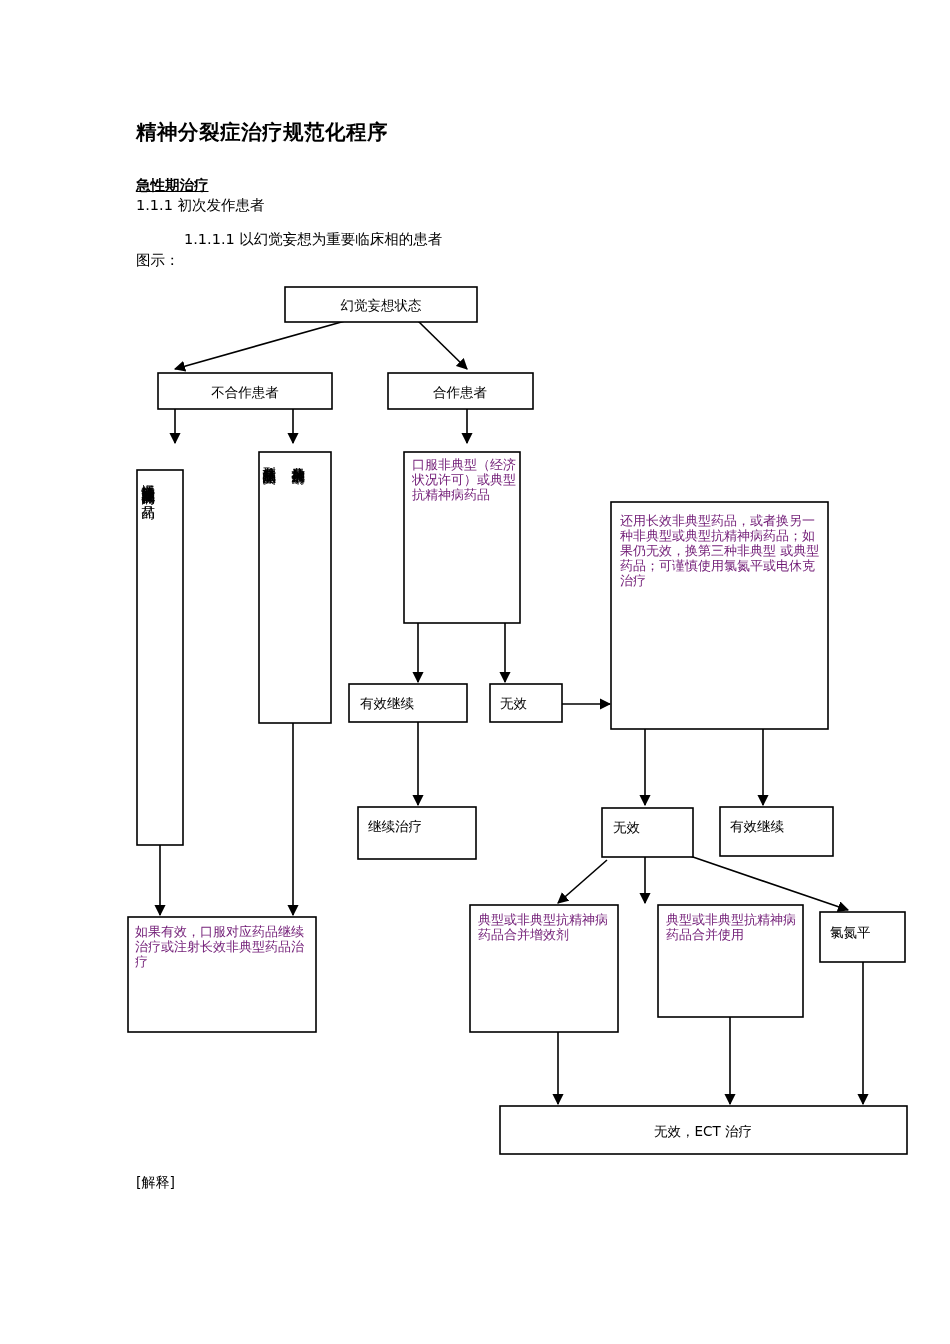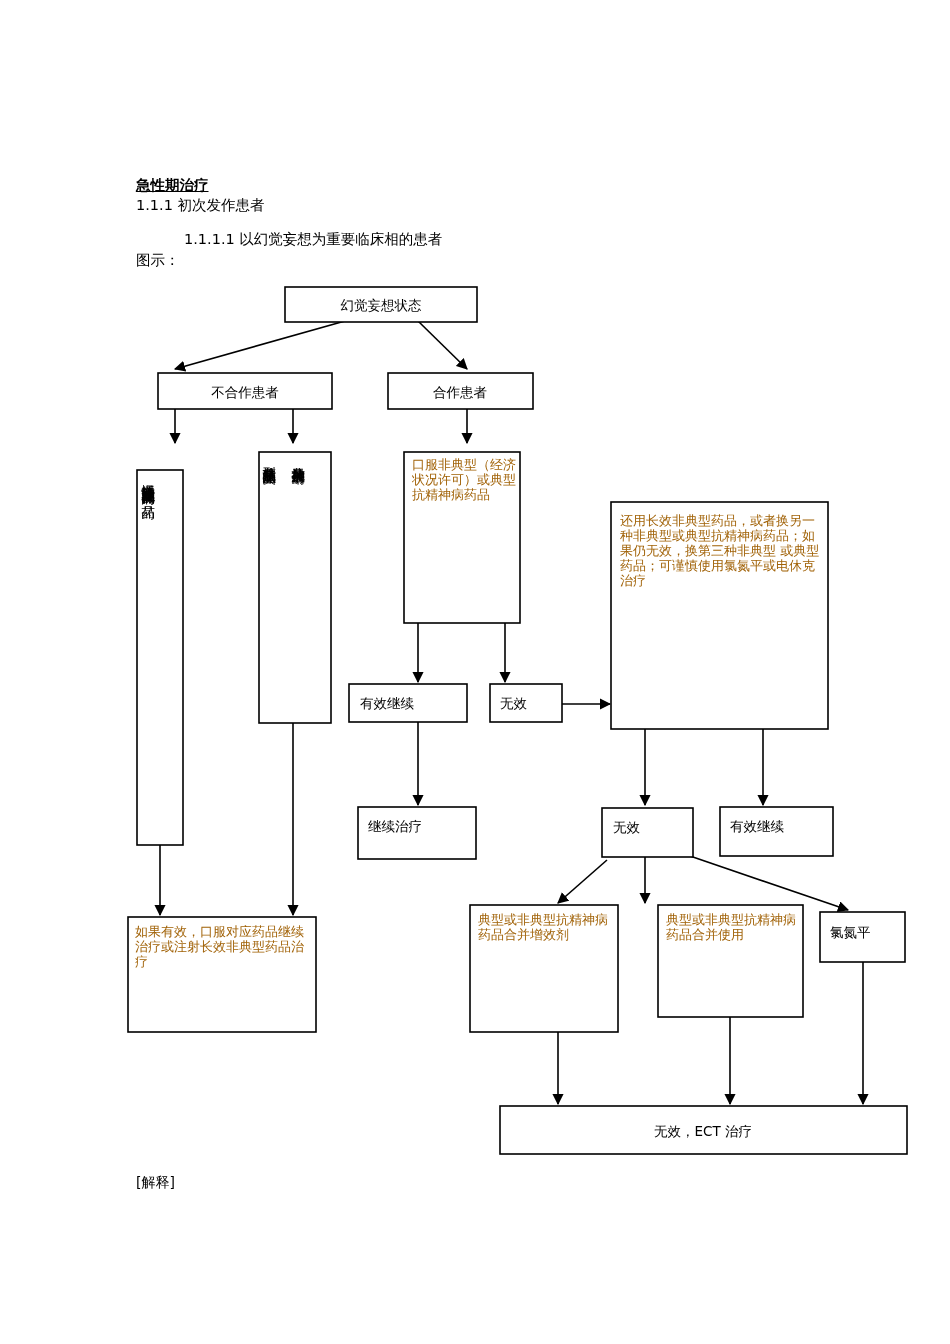--- a/index.html
+++ b/index.html
@@ -97,38 +97,39 @@
     font-family: "DejaVu Sans", "Liberation Sans", sans-serif;
     fill: #000000;
   }
   .nodetext {
     font-size: 13.5px;
   }
   .fo-box {
     font-family: "DejaVu Sans", "Liberation Sans", sans-serif;
     font-size: 13px;
     line-height: 1.16;
-    color: #a16207;
+    color: #701a75;
   }
   .fo-vert {
     font-family: "DejaVu Sans", "Liberation Sans", sans-serif;
     font-size: 13.5px;
     line-height: 1.02;
     color: #000;
     writing-mode: vertical-rl;
     text-orientation: upright;
     height: 100%;
     letter-spacing: 0.5px;
   }
 </style>
 </head>
 <body>
 
 <div class="page">
 
+  <div class="doc-title">精神分裂症治疗规范化程序</div>
   <div class="section-head">急性期治疗</div>
   <div class="line-1">1.1.1 初次发作患者</div>
   <div class="line-2">1.1.1.1 以幻觉妄想为重要临床相的患者</div>
   <div class="line-3">图示：</div>
 
   <svg class="flow" viewBox="0 0 950 1344">
     <defs>
       <marker id="arrow" viewBox="0 0 10 10" refX="9" refY="5" markerWidth="7" markerHeight="7" orient="auto-start-reverse">
         <path d="M 0 0 L 10 5 L 0 10 z" fill="#000000"></path>
       </marker>

